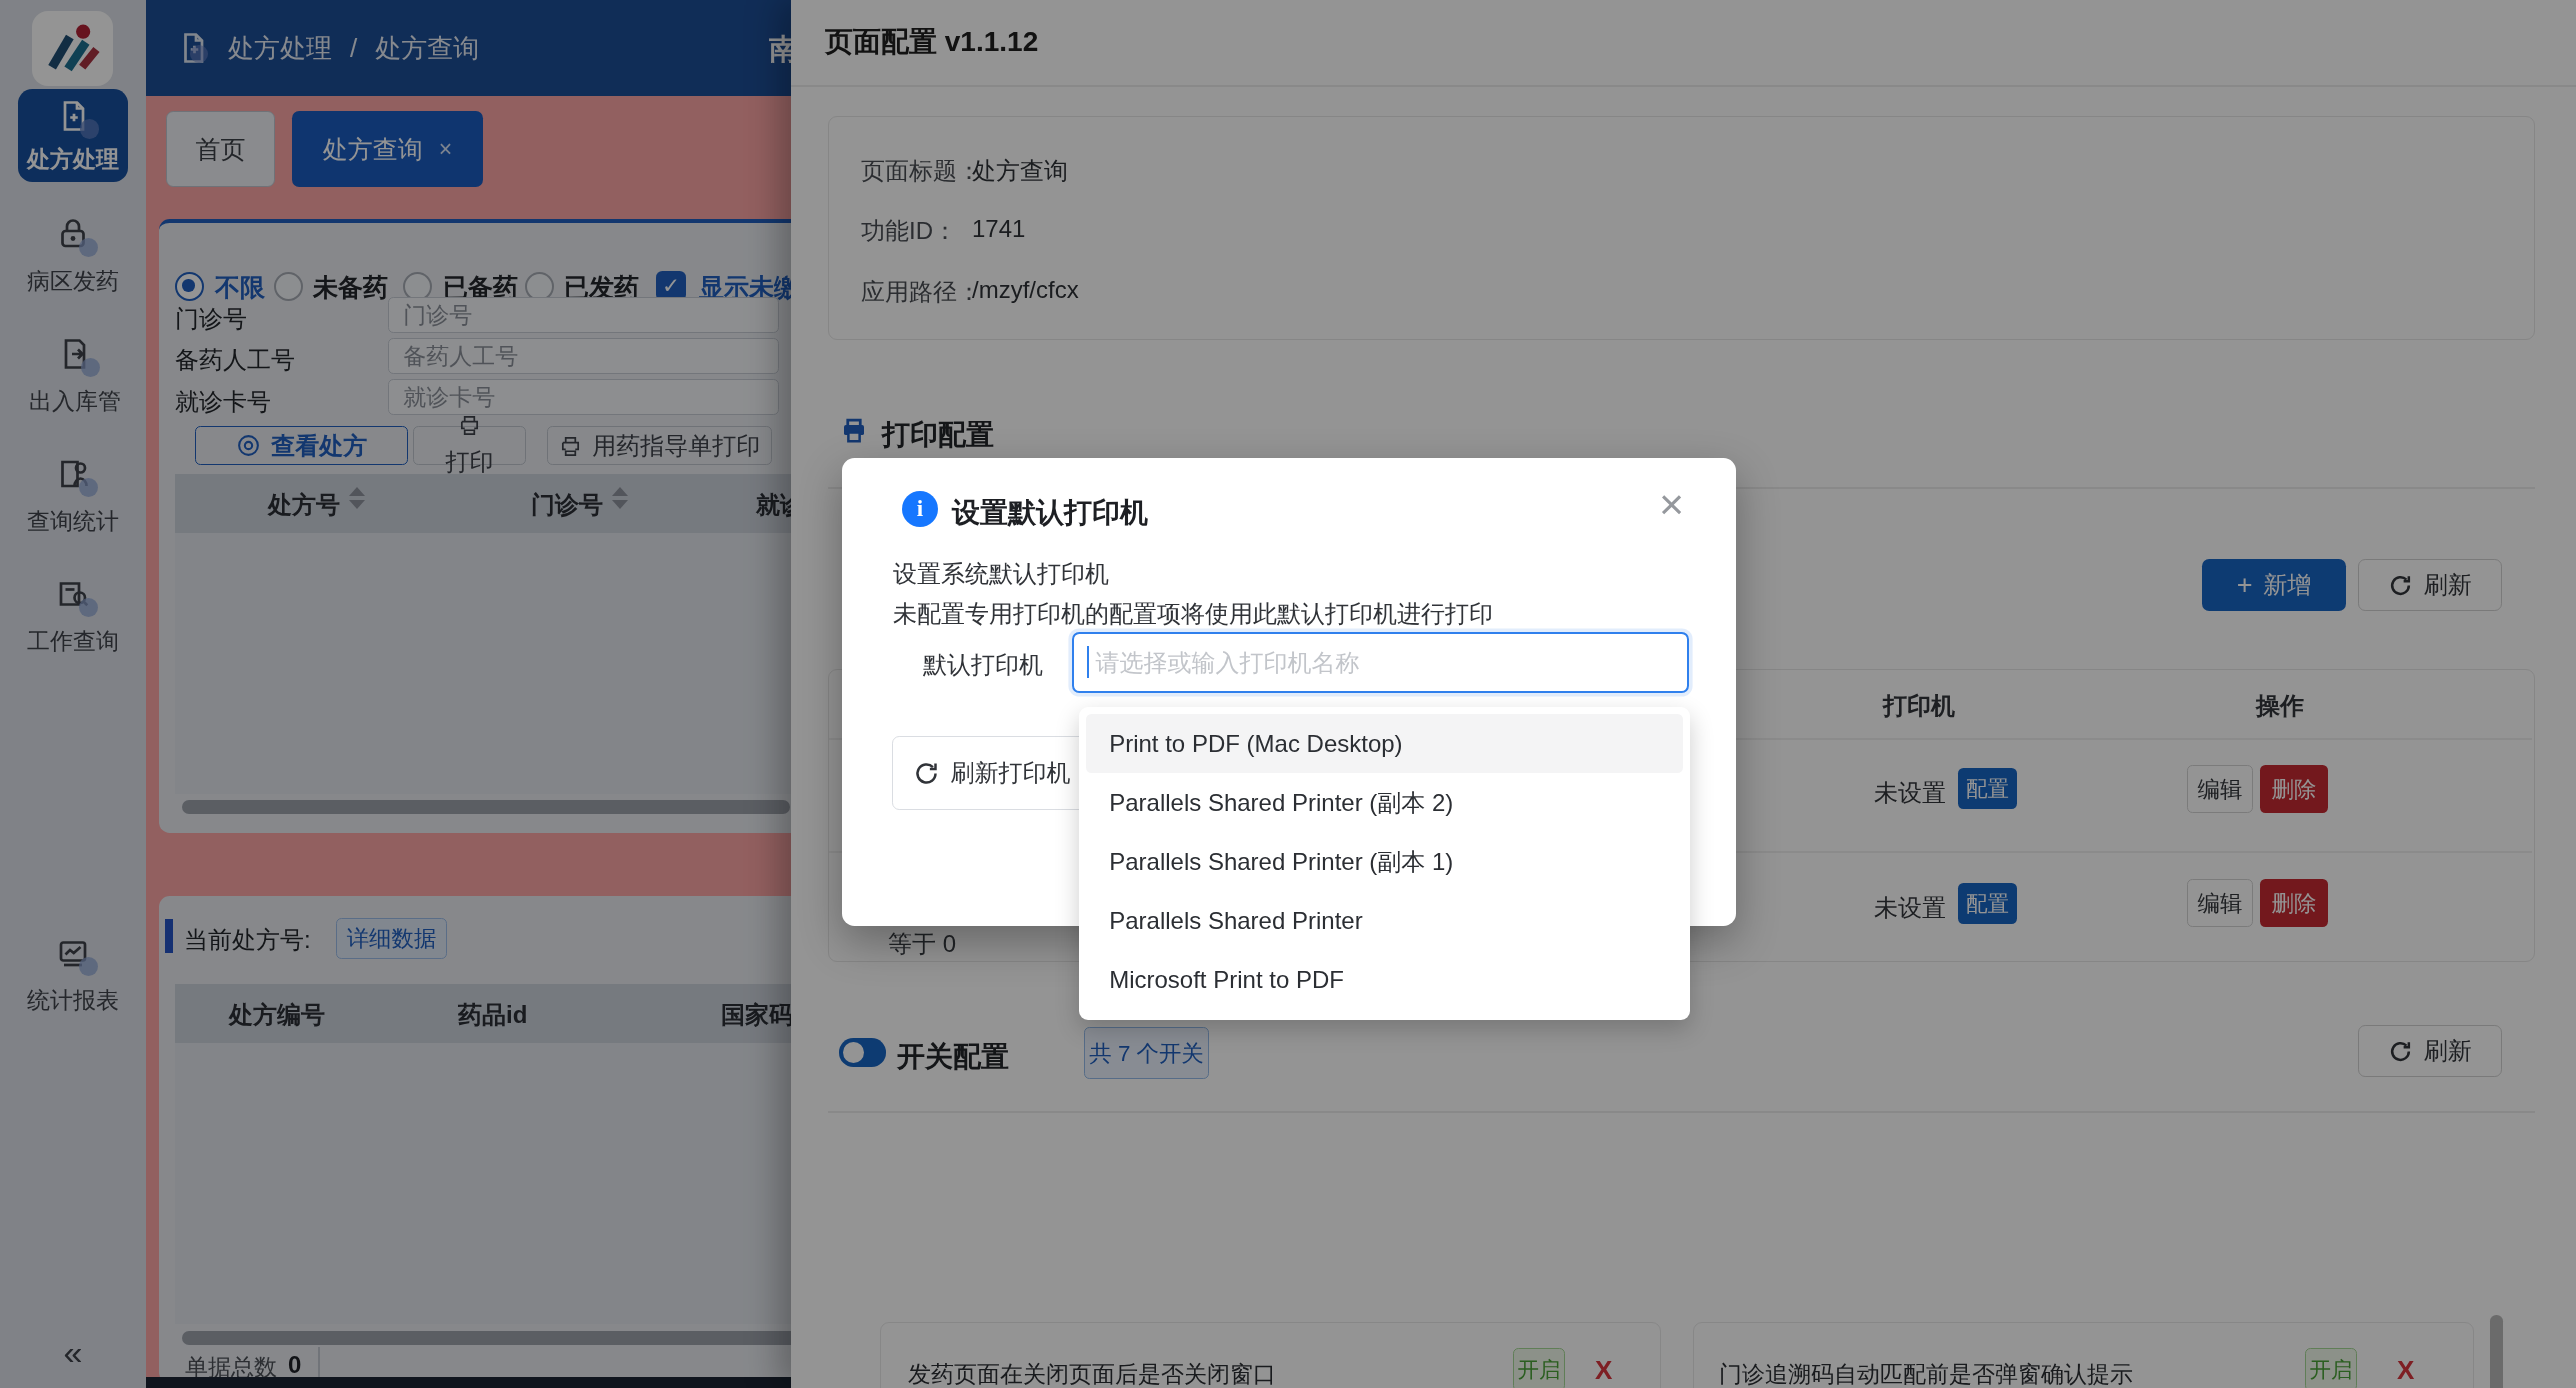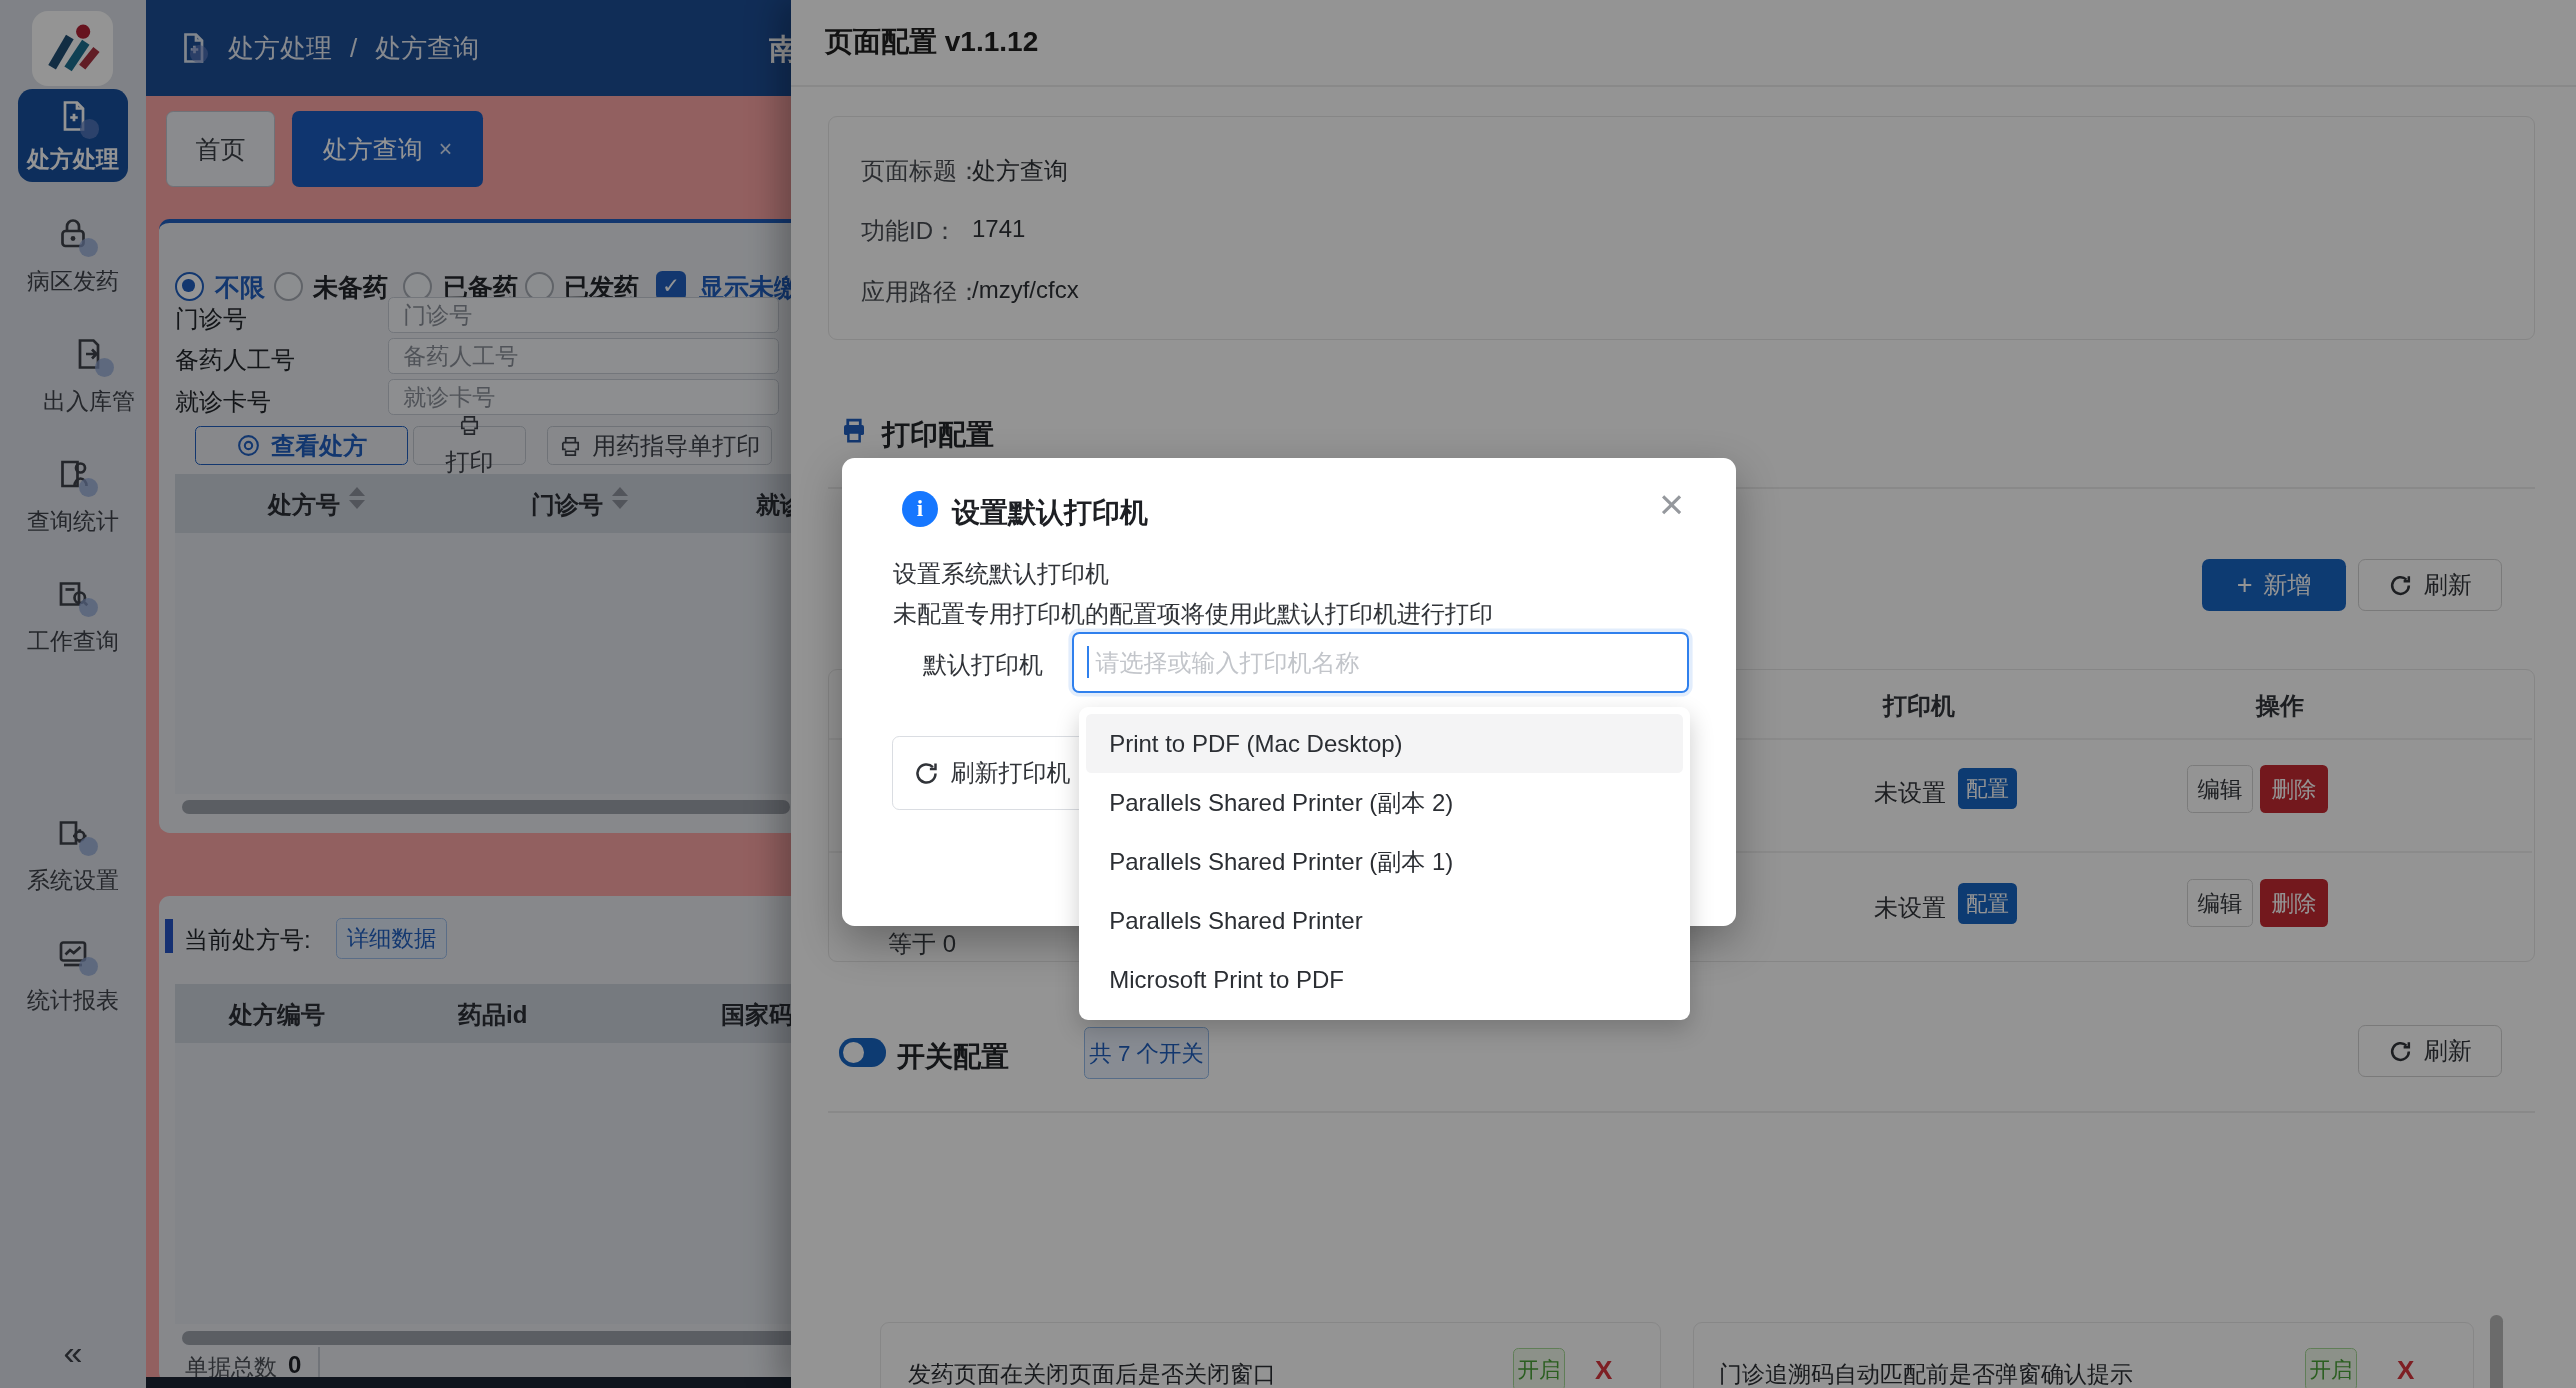--- a/index.html
+++ b/index.html
@@ -163,21 +163,21 @@
 
     <div class="abs" style="left:0;top:211px;width:146px;height:98px;">
       <span class="abs" style="left:55px;top:5.4px;"><svg width="36" height="36" viewBox="0 0 24 24">
             <rect x="5" y="10" width="14" height="10" rx="2" fill="none" stroke="#3e424a" stroke-width="1.8"></rect>
             <path d="M8 10V7a4 4 0 0 1 8 0v3" fill="none" stroke="#3e424a" stroke-width="1.8"></path>
             <circle cx="12" cy="15" r="1.6" fill="#3e424a"></circle>
           </svg><i class="navblob"></i></span>
       <span class="abs navlbl" style="left:0;top:55px;">病区发药</span>
     </div>
 
-    <div class="abs" style="left:16px;top:331px;width:146px;height:98px;">
+    <div class="abs" style="left:2px;top:331px;width:146px;height:98px;">
       <span class="abs" style="left:55px;top:5.4px;"><svg width="36" height="36" viewBox="0 0 24 24">
             <path d="M6 3h9l3 3v15H6z" fill="none" stroke="#3e424a" stroke-width="1.8"></path>
             <path d="M10 12h7m-3-3 3 3-3 3" fill="none" stroke="#3e424a" stroke-width="1.8"></path>
           </svg><i class="navblob"></i></span>
       <span class="abs navlbl" style="left:0;top:55px;">出入库管</span>
     </div>
 
     <div class="abs" style="left:0;top:451px;width:146px;height:98px;">
       <span class="abs" style="left:55px;top:5.4px;"><svg width="36" height="36" viewBox="0 0 24 24">
             <path d="M5 4h10v16H5z" fill="none" stroke="#3e424a" stroke-width="1.8"></path>
@@ -191,28 +191,20 @@
       <span class="abs" style="left:55px;top:5.4px;"><svg width="36" height="36" viewBox="0 0 24 24">
             <path d="M4 5h12v14H4z" fill="none" stroke="#3e424a" stroke-width="1.8"></path>
             <path d="M7 9h6" stroke="#3e424a" stroke-width="1.8"></path>
             <circle cx="16.5" cy="14.5" r="3.5" fill="none" stroke="#3e424a" stroke-width="1.8"></circle>
             <path d="M19 17l2.5 2.5" stroke="#3e424a" stroke-width="1.8"></path>
           </svg><i class="navblob"></i></span>
       <span class="abs navlbl" style="left:0;top:55px;">工作查询</span>
     </div>
 
 
-    <div class="abs" style="left:0;top:810px;width:146px;height:98px;">
-      <span class="abs" style="left:55px;top:5.4px;"><svg width="36" height="36" viewBox="0 0 24 24">
-            <path d="M4 5h10v14H4z" fill="none" stroke="#3e424a" stroke-width="1.8"></path>
-            <circle cx="16.5" cy="14" r="3" fill="none" stroke="#3e424a" stroke-width="1.8"></circle>
-            <path d="M16.5 9.5v2m0 5v2m-4.5-4.5h2m5 0h2" stroke="#3e424a" stroke-width="1.8"></path>
-          </svg><i class="navblob"></i></span>
-      <span class="abs navlbl" style="left:0;top:55px;">系统设置</span>
-    </div>
 
     <div class="abs" style="left:0;top:930px;width:146px;height:98px;">
       <span class="abs" style="left:55px;top:5.4px;"><svg width="36" height="36" viewBox="0 0 24 24">
             <rect x="4" y="5" width="16" height="12" rx="1.5" fill="none" stroke="#3e424a" stroke-width="1.8"></rect>
             <path d="M7 13l3-3 2.5 2L17 8" fill="none" stroke="#3e424a" stroke-width="1.8"></path>
             <path d="M6 20h12" stroke="#3e424a" stroke-width="1.8"></path>
           </svg><i class="navblob"></i></span>
       <span class="abs navlbl" style="left:0;top:55px;">统计报表</span>
     </div>
 

